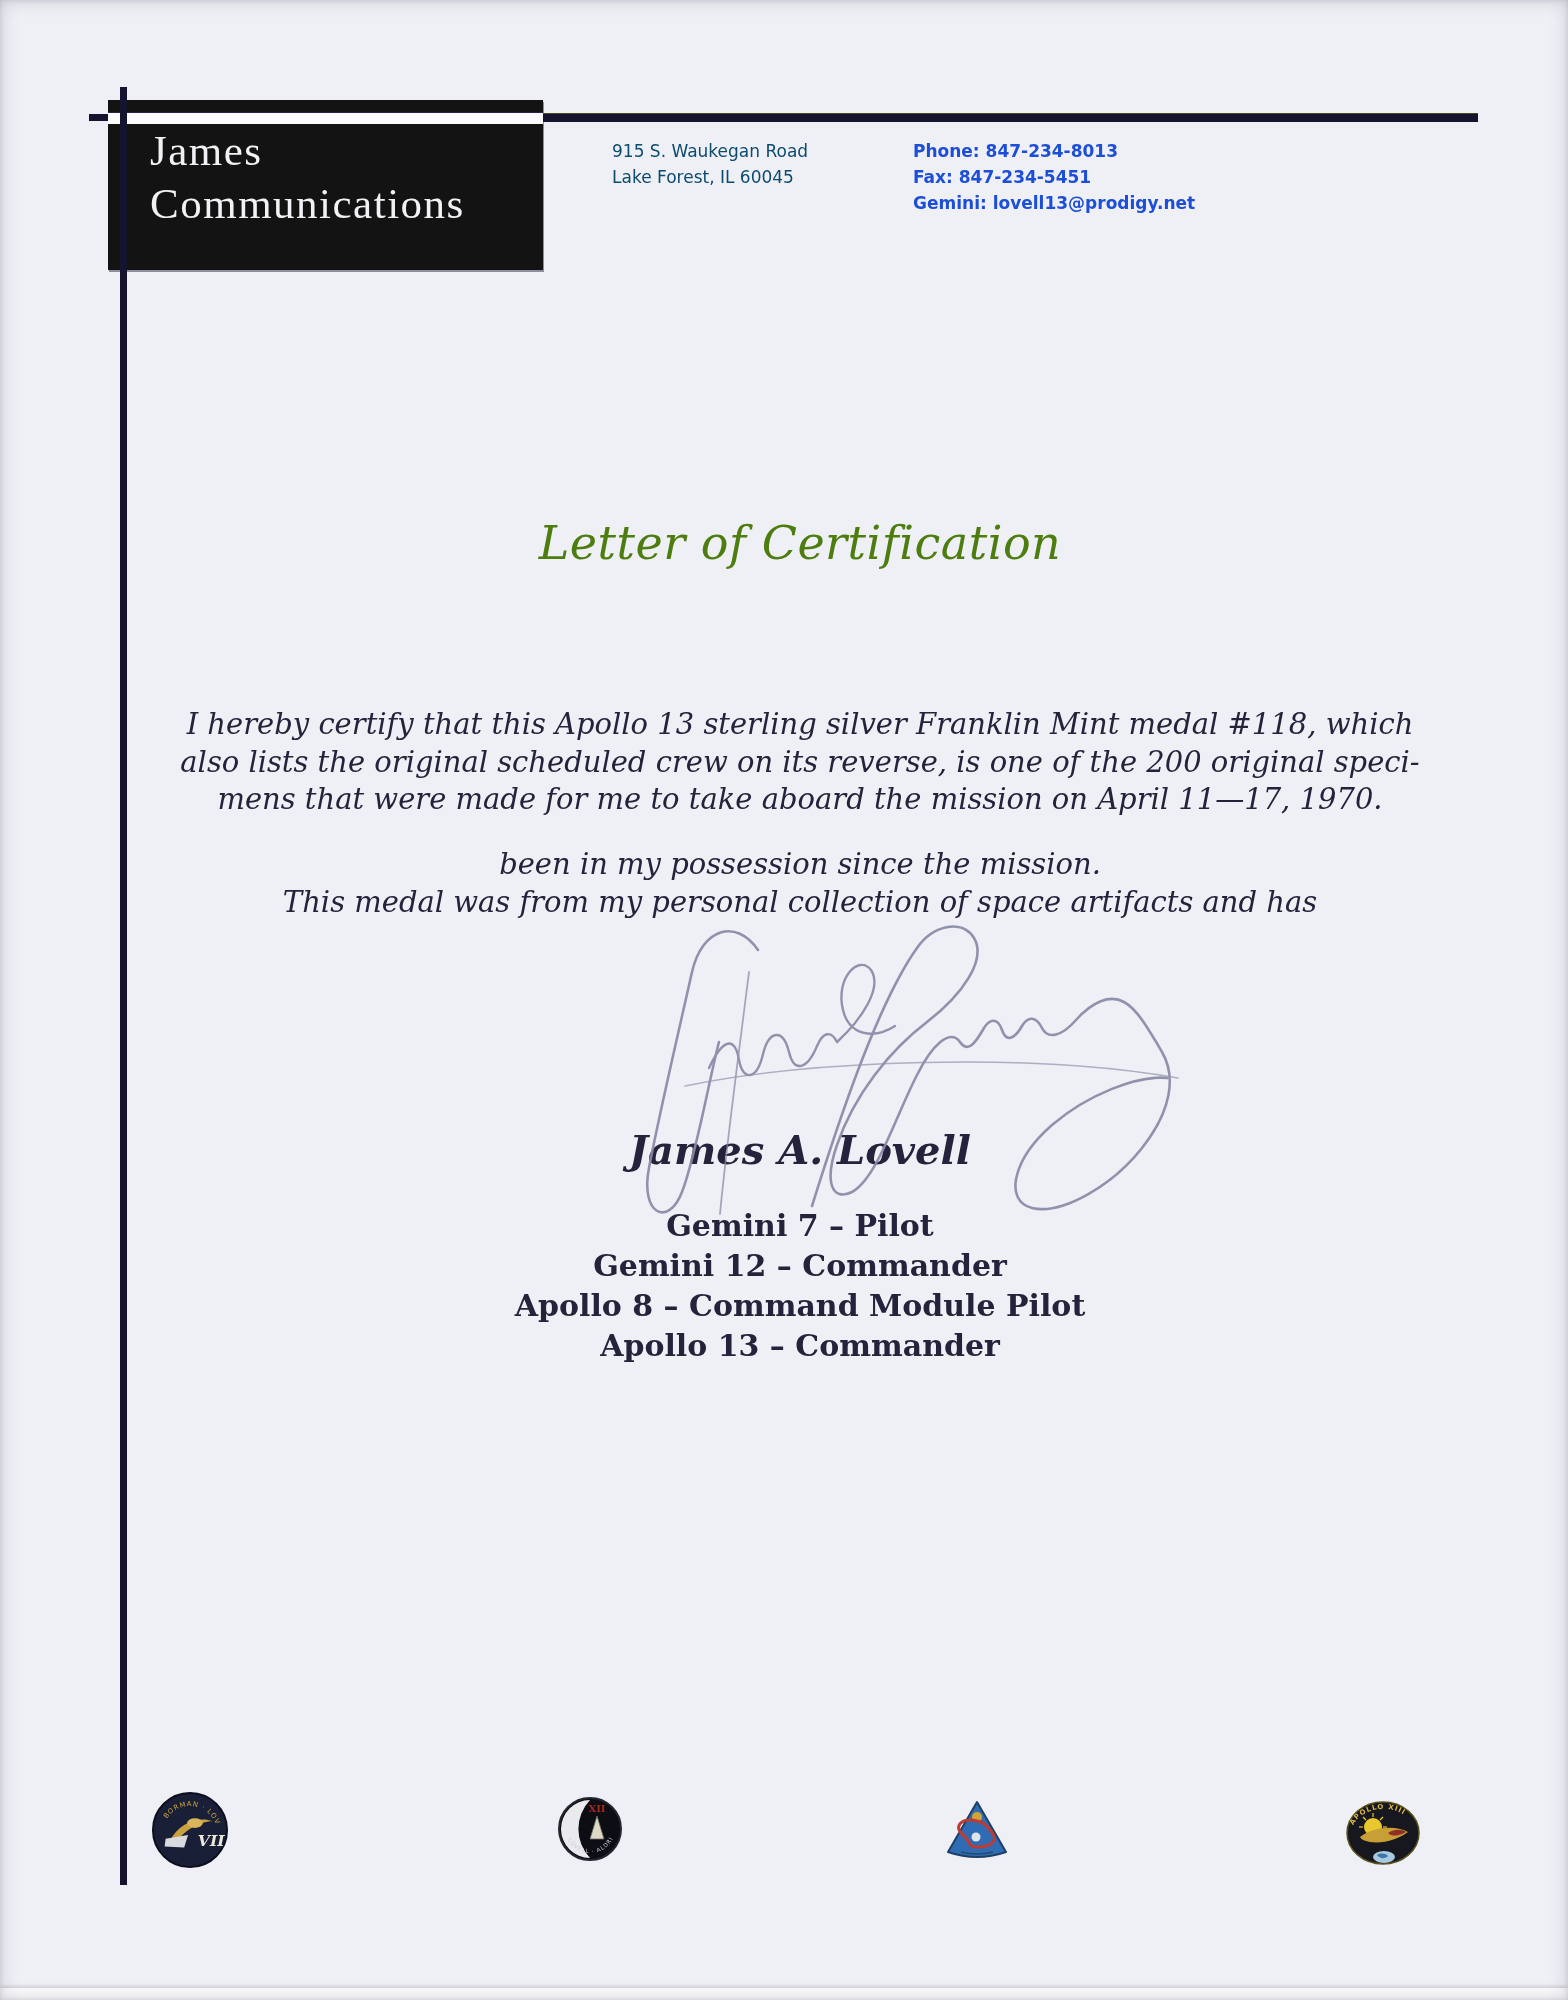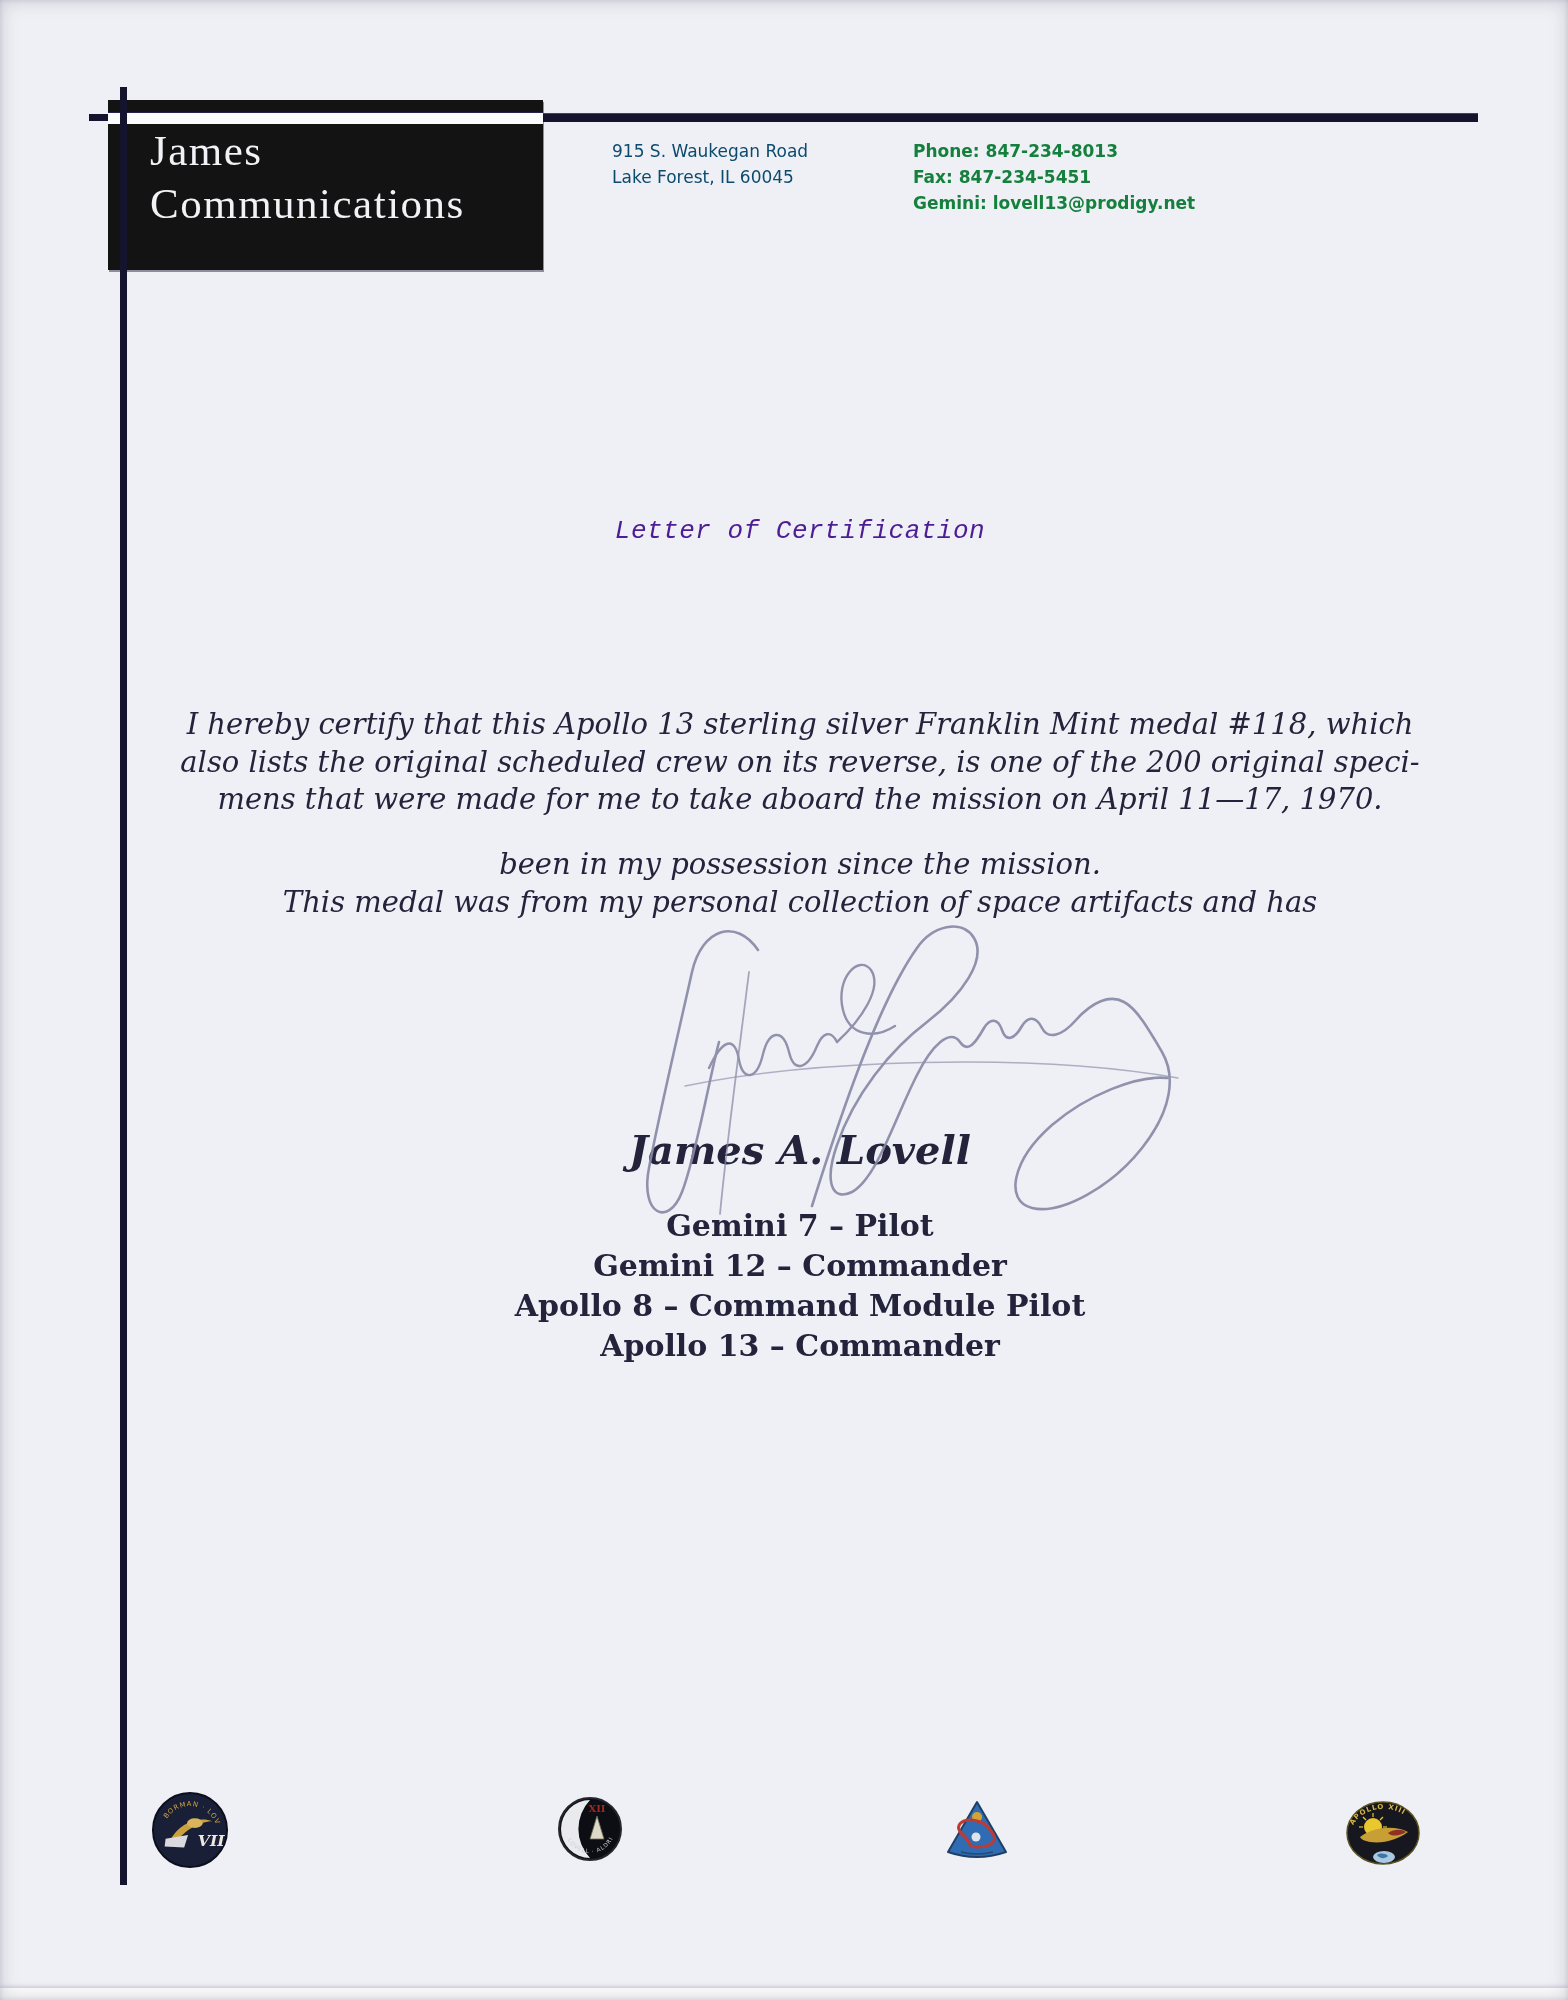--- a/index.html
+++ b/index.html
@@ -28,25 +28,25 @@
   .logo-stripe{position:absolute;left:0px;top:12px;width:435px;height:11px;background:#fbfbfd;
     border-top:1px solid #23234d;}
   .company{position:absolute;left:42px;top:24px;color:#f2f2f6;
     font-family:"Liberation Serif","DejaVu Serif",serif;
     font-size:43px;line-height:53px;letter-spacing:1.5px;font-weight:normal;}
   .addr-col{position:absolute;left:612px;top:138px;
     font-family:"DejaVu Sans",sans-serif;font-weight:normal;
     font-size:17px;line-height:26px;color:#0c4a6e;letter-spacing:0px;}
   .contact-col{position:absolute;left:913px;top:138px;
     font-family:"DejaVu Sans",sans-serif;font-weight:bold;
-    font-size:17px;line-height:26px;color:#15803d;}
+    font-size:17px;line-height:26px;color:#1d4ed8;}
   
   .content{position:absolute;left:32px;top:0;width:1536px;text-align:center;color:#23233c;}
   .block{position:absolute;left:0;width:100%;}
-  .title{top:516px;font-style:italic;font-size:26px;color:#4c1d95;letter-spacing:.5px;font-family:Liberation Mono, monospace;}
+  .title{top:516px;font-style:italic;font-size:46px;color:#4d7c0f;letter-spacing:.5px;}
   .para1{top:706px;font-style:italic;font-size:29px;line-height:37.5px;}
   .para2{top:846px;font-style:italic;font-size:29px;line-height:37.5px;}
   .signer{top:1126px;font-style:italic;font-weight:bold;font-size:40px;}
   .creds{top:1206px;font-weight:bold;font-size:30px;line-height:40px;}
   .sig-wrap{position:absolute;left:630px;top:908px;width:560px;height:340px;}
   
   .patch{position:absolute;}
   .p-g7{left:151px;top:1791px;width:78px;height:78px;}
   .p-g12{left:557px;top:1796px;width:66px;height:66px;}
   .p-a8{left:945px;top:1797px;width:64px;height:64px;}

